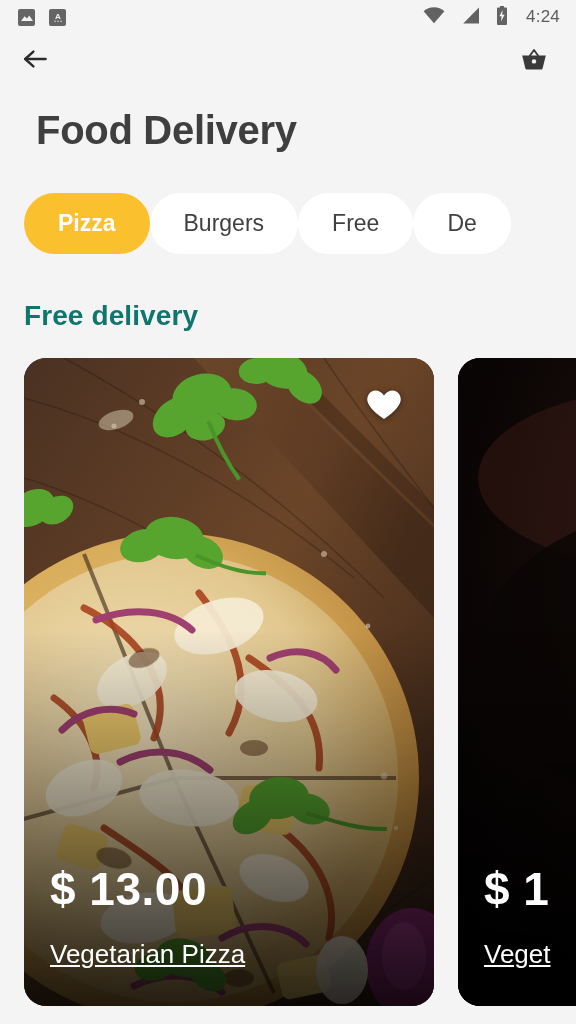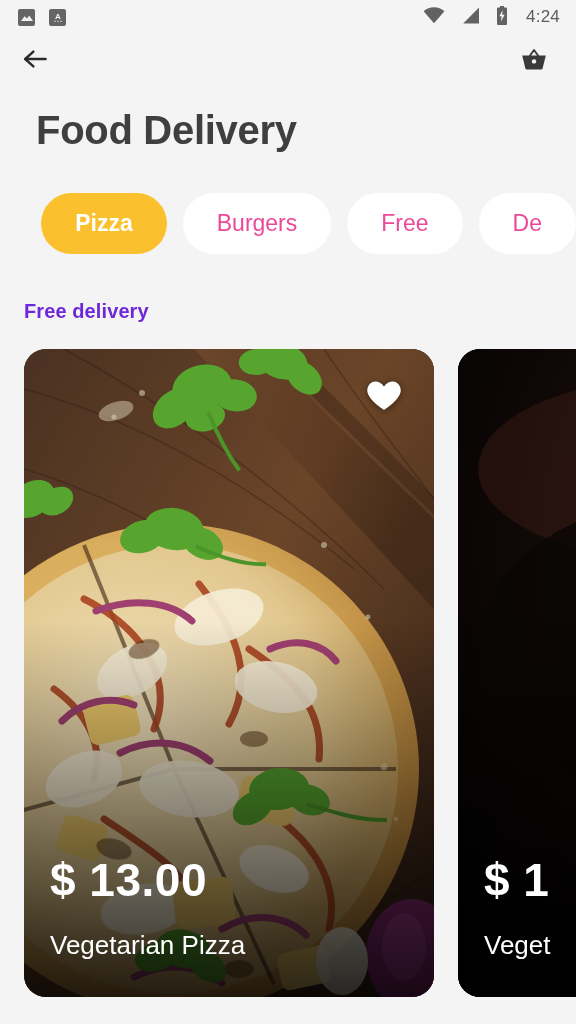--- a/index.html
+++ b/index.html
@@ -43,36 +43,36 @@
   }
 
   
   .page-title{
     font-size:40px; font-weight:bold; color:#3f3f3f;
     letter-spacing:-.3px; padding:22px 24px 0 36px;
   }
 
   
   .chips{
-    display:flex; align-items:center; gap:16px;
-    padding:40px 0 0 24px; white-space:nowrap; overflow:hidden;justify-content:flex-end;
+    display:flex; align-items:center; gap:0;
+    padding:40px 0 0 24px; white-space:nowrap; overflow:hidden;
   }
   .chip{
     flex:0 0 auto; height:61px; border-radius:31px;
     display:flex; align-items:center; justify-content:center;
-    padding:0 34px; background:#ffffff; color:#ec4899;
+    padding:0 34px; background:#ffffff; color:#404040;
     font-size:23px; cursor:pointer; border:none;
   }
   .chip.active{
     background:#fbc02d; color:#ffffff; font-weight:bold;
   }
 
   
   .section-head{
-    font-size:20px; font-weight:bold; color:#6d28d9;
+    font-size:28px; font-weight:bold; color:#0f766e;
     padding:46px 24px 0 24px; letter-spacing:.1px;
   }
 
   
   .rail{
     display:flex; gap:24px; padding:26px 1px 0 24px;
     overflow:hidden; align-items:flex-start;
   }
   .card{
     position:relative; flex:0 0 auto;
@@ -92,21 +92,21 @@
   .fav svg{ width:100%; height:100%; display:block;
     filter:drop-shadow(0 1px 3px rgba(0,0,0,.45)); }
   .card-text{
     position:absolute; left:26px; right:20px; bottom:36px; z-index:3;
   }
   .price{
     font-size:46px; font-weight:bold; color:#ffffff;
     letter-spacing:.5px; line-height:1.05; white-space:nowrap;
   }
   .item-name{
-    font-size:26px; color:#ffffff; margin-top:26px; white-space:nowrap;
+    font-size:26px; color:#ffffff; margin-top:26px; white-space:nowrap;text-decoration:underline;
   }
   .card.dark .photo{ background:#0a0707; }
 </style>
 </head>
 <body>
 
 <div class="screen">
 
   <div class="statusbar">
     <div class="sb-left">

